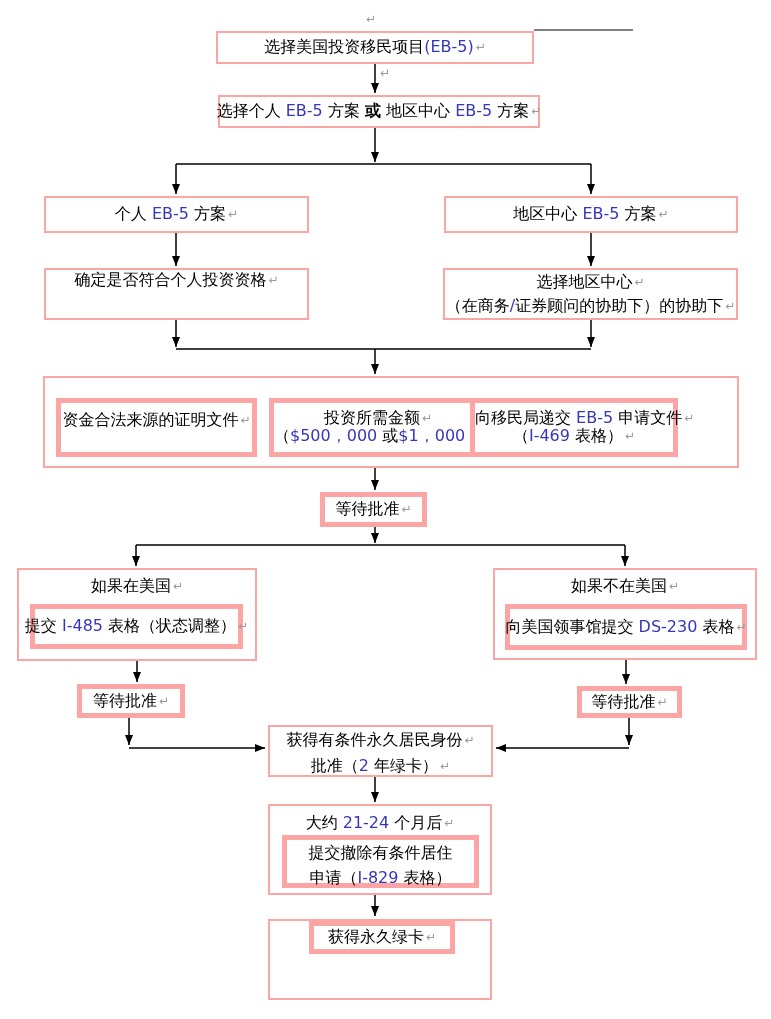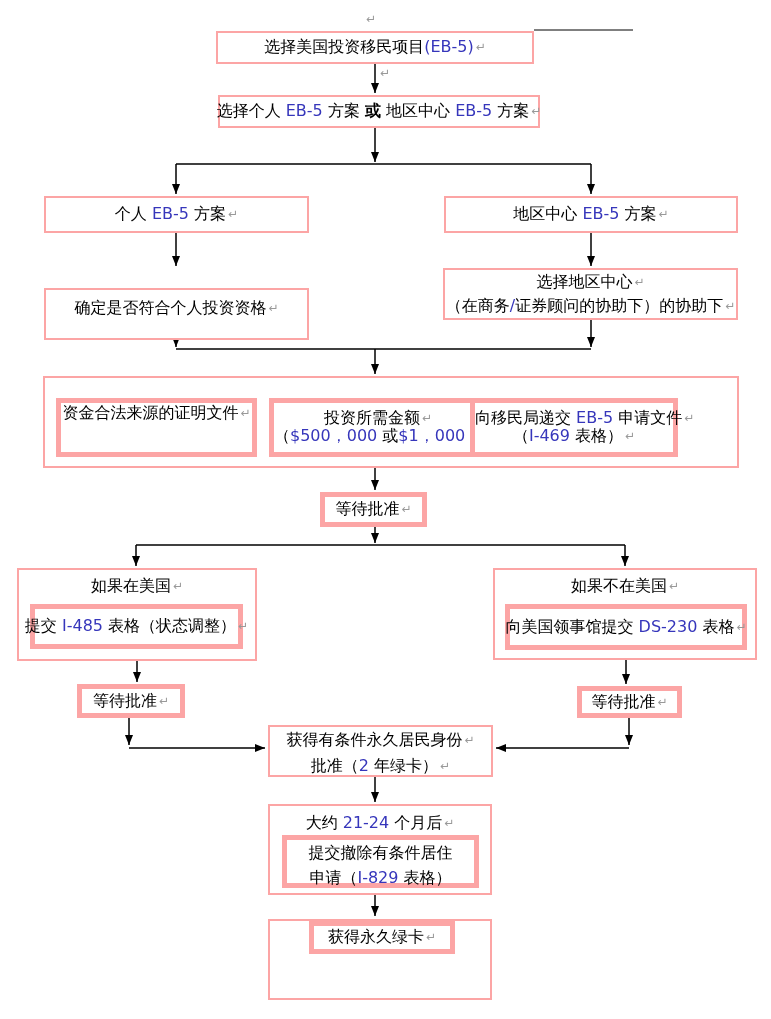--- a/index.html
+++ b/index.html
@@ -5,21 +5,21 @@
   html,body{margin:0;padding:0;background:#ffffff;}
   #canvas{
     position:relative;width:771px;height:1019px;background:#ffffff;
     font-family:"DejaVu Sans","Liberation Sans",sans-serif;
     font-size:16px;color:#000;overflow:hidden;
   }
   .box{position:absolute;border:5px solid #fca5a5;box-sizing:border-box;
        text-align:center;white-space:nowrap;background:#fff;}
   .b2{border-width:2px;}
   .vcenter{display:flex;align-items:center;justify-content:center;}
-  .padtop{padding-top:8px;margin-top:20px;}
+  .padtop{}
   .title{padding-top:6px;}
   .lines{line-height:25px;padding-top:0;}
   .lines24{line-height:17px;padding-top:6px;}
   .latin{color:#3636bb;}
   .bold{font-weight:bold;}
   .pilcrow{color:#999999;font-size:12px;margin-left:2px;vertical-align:1px;}
   .stray{position:absolute;color:#999999;font-size:12px;}
   svg.conn{position:absolute;left:0;top:0;}
 </style>
 </head>
@@ -102,21 +102,21 @@
     <div>
       <span>选择地区中心</span><span class="pilcrow">↵</span>
     </div>
     <div>
       <span>（在商务</span><span class="latin">/</span><span>证券顾问的协助下）的协助下</span><span class="pilcrow">↵</span>
     </div>
   </div>
 
   <div class="box b2" style="left:43px;top:376px;width:696px;height:92px;"></div>
 
-  <div class="box" style="left:56px;top:398px;width:201px;height:59px;">
+  <div class="box" style="left:56px;top:398px;width:201px;height:59px;padding-top:7px;">
     <span>
       <span>资金合法来源的证明文件</span><span class="pilcrow">↵</span>
     </span>
   </div>
 
   <div class="box lines24" style="left:269px;top:398px;width:218px;height:59px;">
     <div>
       <span>投资所需金额</span><span class="pilcrow">↵</span>
     </div>
     <div>

